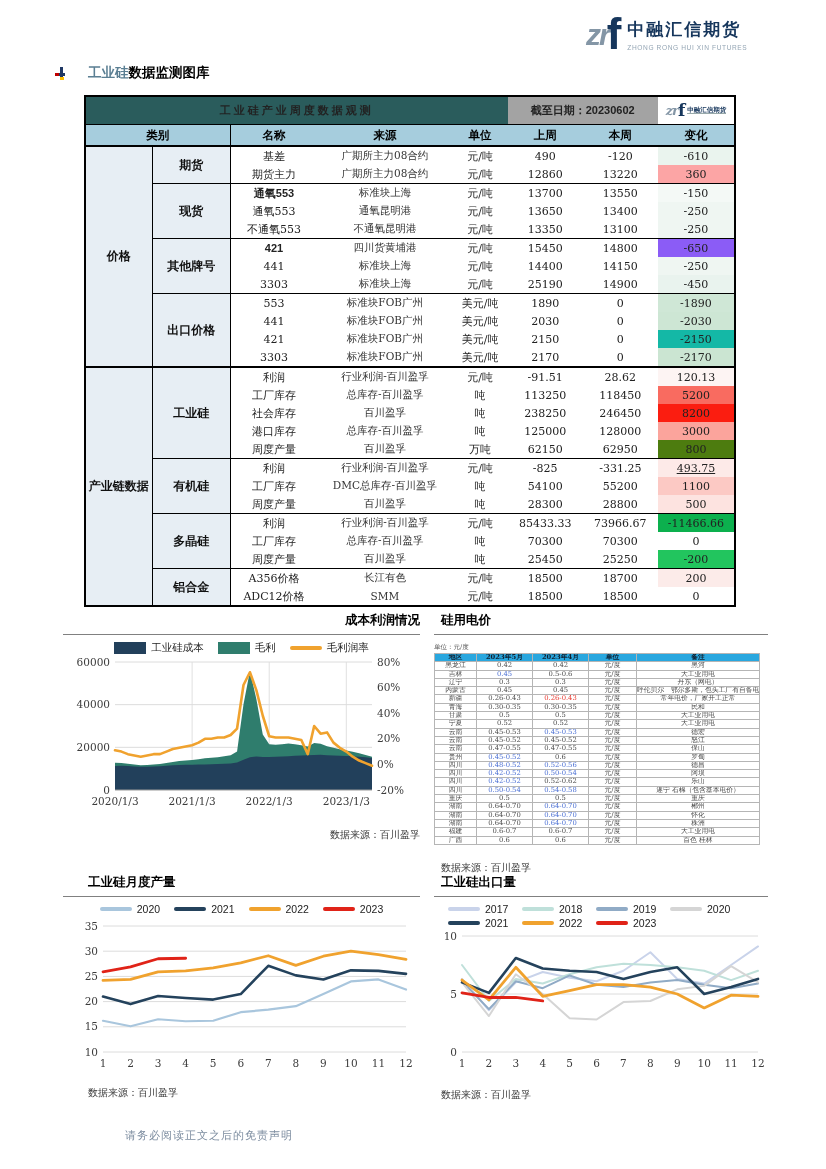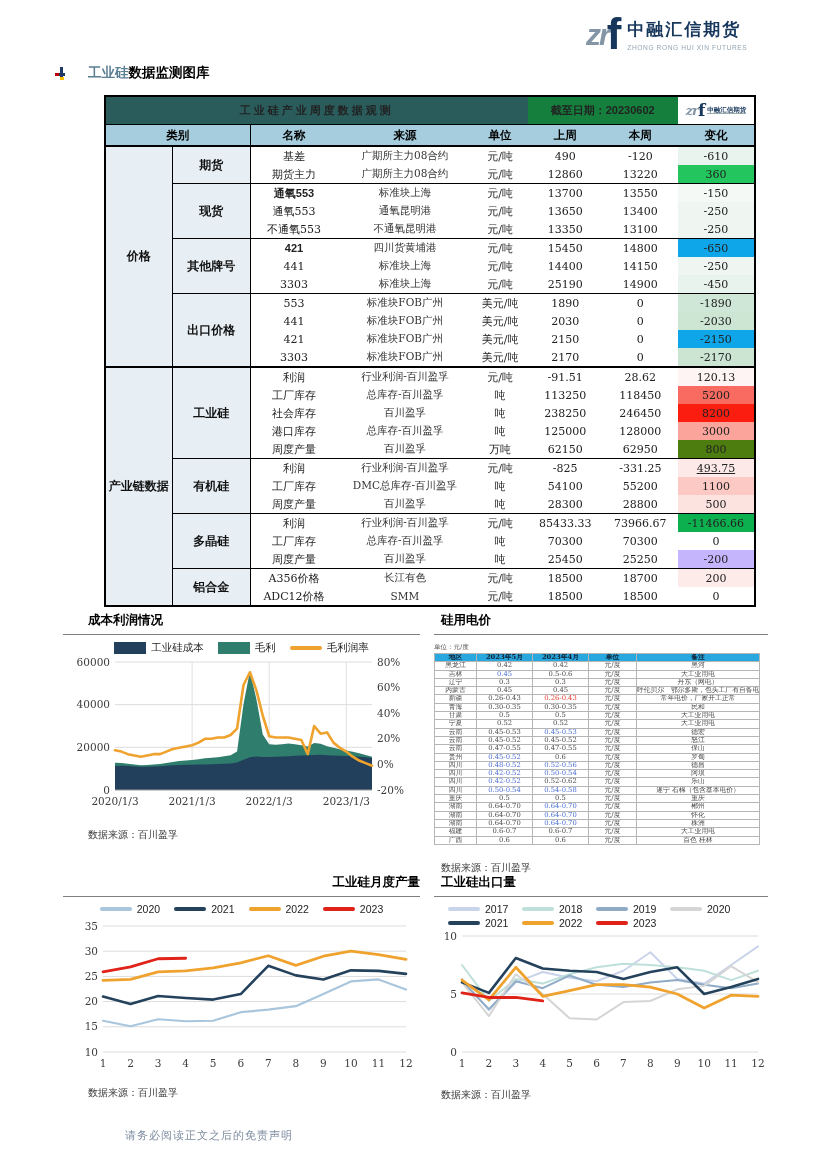--- a/index.html
+++ b/index.html
@@ -16,29 +16,29 @@
   
   .sec-head{position:absolute;left:55px;top:64px;display:flex;align-items:center;}
   .bullet{width:12px;height:13px;position:relative;margin-right:21px;}
   .bullet .b1{position:absolute;left:5px;top:0;width:3px;height:12px;background:#1f3864;}
   .bullet .b2{position:absolute;left:1px;top:6px;width:9px;height:3px;background:#1f3864;}
   .bullet .b3{position:absolute;left:0;top:6px;width:4px;height:3px;background:#c00000;}
   .bullet .b4{position:absolute;left:5px;top:10px;width:4px;height:3px;background:#ffc000;}
   .sec-title{font-size:13.5px;font-weight:700;color:#000;}
   .sec-title .pre{color:#5b7f93;}
   
-  .wt-wrap{position:absolute;left:104px;top:95px;}
+  .wt-wrap{position:absolute;left:84px;top:95px;}
   #wt{border-collapse:collapse;table-layout:fixed;width:652px;border:2.5px solid #000;
       font-family:"DejaVu Serif","Liberation Serif",serif;}
   #wt td{height:18px;padding:0;text-align:center;font-size:11px;color:#222;
          white-space:nowrap;overflow:hidden;}
   #wt tr.title-row td{height:27px;}
   td.t-main{background:#2a5c5c;color:#f7f300;font-family:"Liberation Sans",sans-serif;
             font-weight:700;font-size:15.5px;letter-spacing:3px;}
-  td.t-date{background:#15803d;color:#000;font-family:"Liberation Sans",sans-serif;
+  td.t-date{background:#a3a3a3;color:#000;font-family:"Liberation Sans",sans-serif;
             font-weight:700;font-size:12px;}
   td.t-logo{background:#fff;}
   .mini-zrf{display:flex;align-items:center;justify-content:center;line-height:1;}
   .mini-zr{font-weight:700;font-style:italic;font-size:13px;color:#8496a6;letter-spacing:-1px;}
   .mini-f{font-weight:700;font-size:17px;color:#16365c;}
   .mini-cn{font-size:6.5px;color:#16365c;font-weight:700;margin-left:2px;border-bottom:1px solid #9aa;}
   #wt tr.head-row td{background:#a6cddd;font-family:"Liberation Sans",sans-serif;
       font-weight:700;font-size:11.5px;color:#000;height:20px;
       border-top:1.6px solid #000;border-bottom:1.6px solid #000;}
   #wt td.cat,#wt td.subcat{background:#e7eef4;font-family:"Liberation Sans",sans-serif;
@@ -144,21 +144,21 @@
             <td>490</td>
             <td>-120</td>
             <td style="background: rgb(234, 244, 238);">-610</td>
           </tr>
           <tr>
             <td>期货主力</td>
             <td class="src">广期所主力08合约</td>
             <td>元/吨</td>
             <td>12860</td>
             <td>13220</td>
-            <td style="background: #22c55e; margin-top: 28px;">360</td>
+            <td style="background: #fca5a5; margin-top: 28px;">360</td>
           </tr>
           <tr class="s-start">
             <td class="subcat" rowspan="3">现货</td>
             <td class="nb">通氧553</td>
             <td class="src">标准块上海</td>
             <td>元/吨</td>
             <td>13700</td>
             <td>13550</td>
             <td style="background: rgb(244, 249, 246);">-150</td>
           </tr>
@@ -178,21 +178,21 @@
             <td>13100</td>
             <td style="background: rgb(239, 246, 242);">-250</td>
           </tr>
           <tr class="s-start">
             <td class="subcat" rowspan="3">其他牌号</td>
             <td class="nb">421</td>
             <td class="src">四川货黄埔港</td>
             <td>元/吨</td>
             <td>15450</td>
             <td>14800</td>
-            <td style="background: #0ea5e9;">-650</td>
+            <td style="background: #8b5cf6;">-650</td>
           </tr>
           <tr>
             <td>441</td>
             <td class="src">标准块上海</td>
             <td>元/吨</td>
             <td>14400</td>
             <td>14150</td>
             <td style="background: rgb(239, 246, 242);">-250</td>
           </tr>
           <tr>
@@ -219,21 +219,21 @@
             <td>2030</td>
             <td>0</td>
             <td style="background: rgb(205, 230, 212);">-2030</td>
           </tr>
           <tr>
             <td>421</td>
             <td class="src">标准块FOB广州</td>
             <td>美元/吨</td>
             <td>2150</td>
             <td>0</td>
-            <td style="background: #0ea5e9;">-2150</td>
+            <td style="background: #14b8a6;">-2150</td>
           </tr>
           <tr>
             <td>3303</td>
             <td class="src">标准块FOB广州</td>
             <td>美元/吨</td>
             <td>2170</td>
             <td>0</td>
             <td style="background: rgb(203, 229, 210);">-2170</td>
           </tr>
           <tr class="g-start s-start">
@@ -319,21 +319,21 @@
             <td>70300</td>
             <td>70300</td>
             <td style="background: rgb(255, 255, 255);">0</td>
           </tr>
           <tr>
             <td>周度产量</td>
             <td class="src">百川盈孚</td>
             <td>吨</td>
             <td>25450</td>
             <td>25250</td>
-            <td style="background: #c4b5fd;">-200</td>
+            <td style="background: #22c55e;">-200</td>
           </tr>
           <tr class="s-start">
             <td class="subcat" rowspan="2">铝合金</td>
             <td>A356价格</td>
             <td class="src">长江有色</td>
             <td>元/吨</td>
             <td>18500</td>
             <td>18700</td>
             <td style="background: rgb(252, 235, 233);">200</td>
           </tr>
@@ -342,21 +342,21 @@
             <td class="src">SMM</td>
             <td>元/吨</td>
             <td>18500</td>
             <td>18500</td>
             <td style="background: rgb(255, 255, 255);">0</td>
           </tr>
         </tbody>
     </table>
   </div>
 
-  <div class="chart-sec" style="left:63px;top:612px;width:357px;">
+  <div class="chart-sec" style="left:63px;top:612px;width:357px;text-align:right;">
     <div class="c-title" style="margin-left:25px;">成本利润情况</div>
     <div class="rule"></div>
     <div class="legend" id="lg-cost">
         <span class="lg-item">
           <span class="sw-area" style="background: rgb(34, 64, 91);"></span>
           <span class="lg-label">工业硅成本</span>
         </span>
         <span class="lg-item">
           <span class="sw-area" style="background: rgb(47, 125, 109);"></span>
           <span class="lg-label">毛利</span>
@@ -568,21 +568,21 @@
             <td>0.6</td>
             <td>元/度</td>
             <td>百色 桂林</td>
           </tr>
         </tbody>
       </table>
     <div class="src-line" style="margin-left:7px;margin-top:16px;">数据来源：百川盈孚</div>
   </div>
 
   <div class="chart-sec" style="left:63px;top:874px;width:357px;">
-    <div class="c-title" style="margin-left:25px;text-align:right;">工业硅月度产量</div>
+    <div class="c-title" style="margin-left:25px;">工业硅月度产量</div>
     <div class="rule"></div>
     <div class="legend" id="lg-out">
         <span class="lg-item">
           <span class="sw-line" style="background: rgb(169, 198, 221);"></span>
           <span class="lg-label">2020</span>
         </span>
         <span class="lg-item">
           <span class="sw-line" style="background: rgb(36, 66, 92);"></span>
           <span class="lg-label">2021</span>
         </span>

